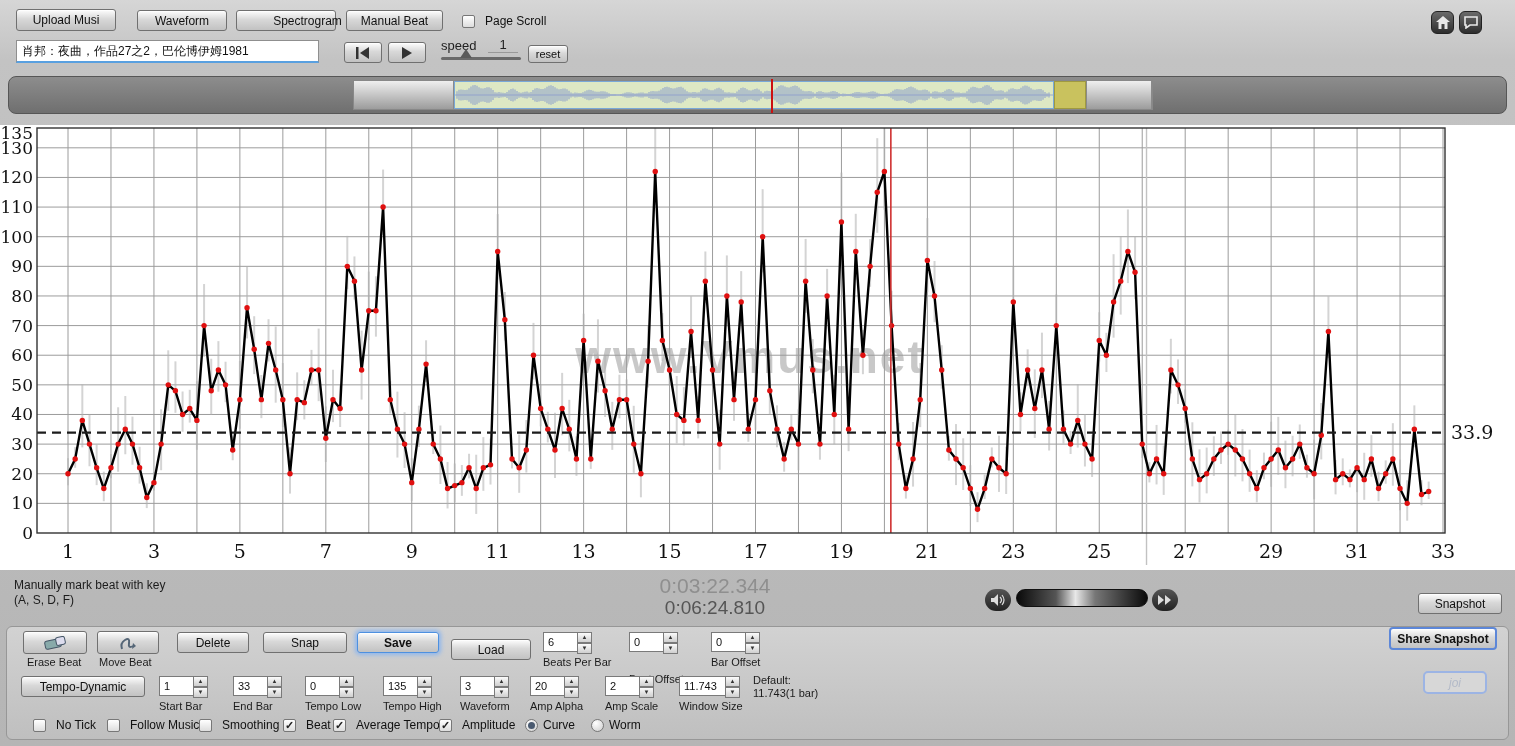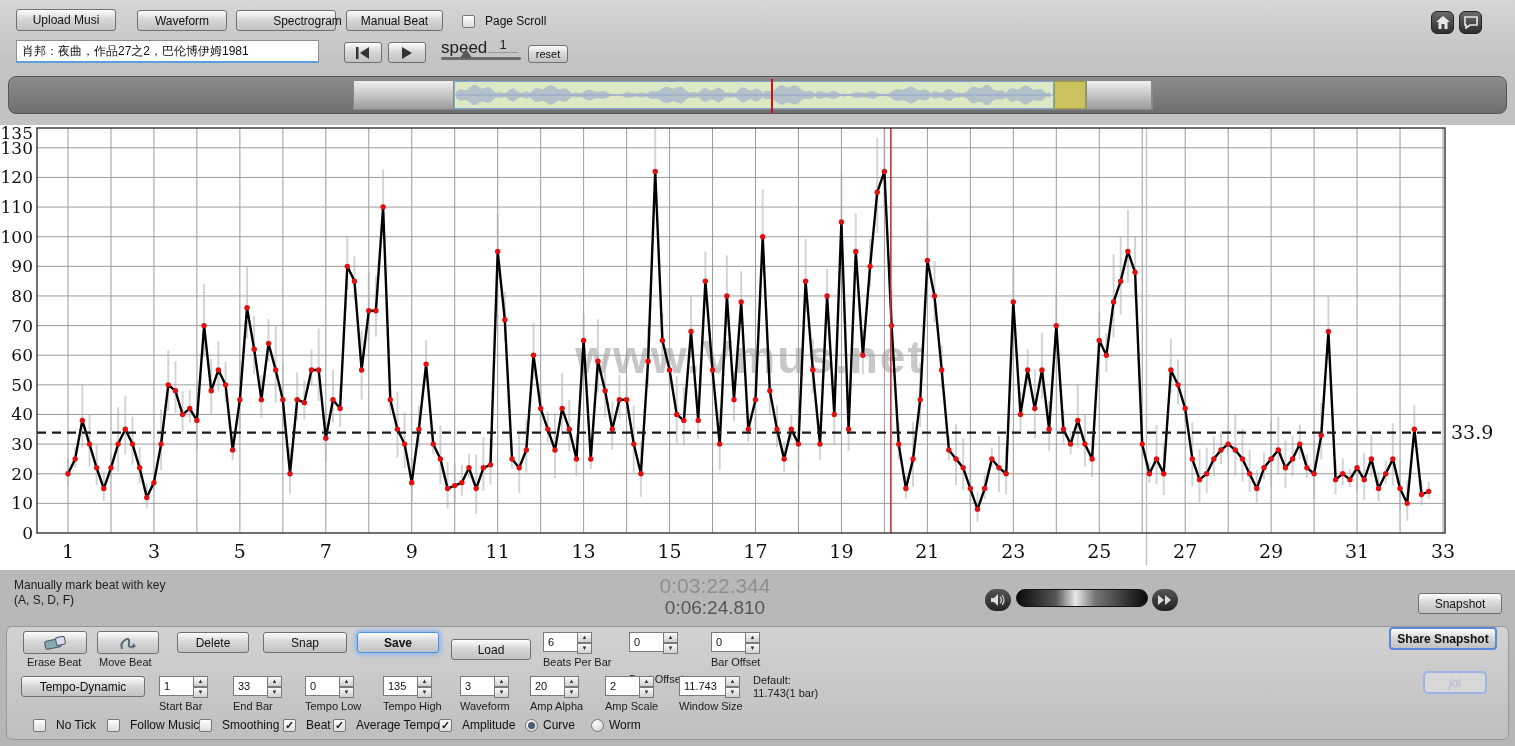--- a/index.html
+++ b/index.html
@@ -29,21 +29,21 @@
               background:linear-gradient(#6a6a6a,#2e2e2e); border:1px solid #222;
               display:flex; align-items:center; justify-content:center; cursor:pointer; }
   .wi-home { left:1431px; } .wi-chat { left:1459px; }
 
   
   .title-input { position:absolute; left:16px; top:40px; width:303px; height:23px;
                  border:1px solid #8f8f8f; border-bottom:2px solid #59a0e0; background:#fff;
                  font-family:"Liberation Sans",sans-serif; font-size:12px; padding:0 5px; color:#111; }
   .pp-btn { width:38px; height:21px; }
   .pp-prev { left:344px; top:42px; } .pp-play { left:388px; top:42px; }
-  .speed-label { position:absolute; left:441px; top:38px; font-size:17px; color:#222; }
+  .speed-label { position:absolute; left:441px; top:38px; font-size:13px; color:#222; }
   .speed-value { position:absolute; left:488px; top:37px; width:30px; text-align:center; font-size:13px; color:#222; border-bottom:1px solid #999; }
   .speed-track { position:absolute; left:441px; top:57px; width:80px; height:3px; background:#6a6a6a; border-radius:2px; cursor:pointer; }
   .speed-handle { position:absolute; left:460px; top:49px; width:0; height:0; cursor:pointer;
                   border-left:6px solid transparent; border-right:6px solid transparent; border-bottom:9px solid #5a5a5a; }
   .reset-btn { left:528px; top:45px; width:40px; height:18px; font-size:11px; }
 
   
   .wavebar { position:absolute; left:8px; top:76px; width:1499px; height:38px; border-radius:8px;
              background:linear-gradient(#8d8d8d,#6f6f6f); border:1px solid #565656; }
   .wavetrack { position:absolute; left:344px; top:3px; width:800px; height:30px; background:#c9c9c9; border:1px solid #888; }

